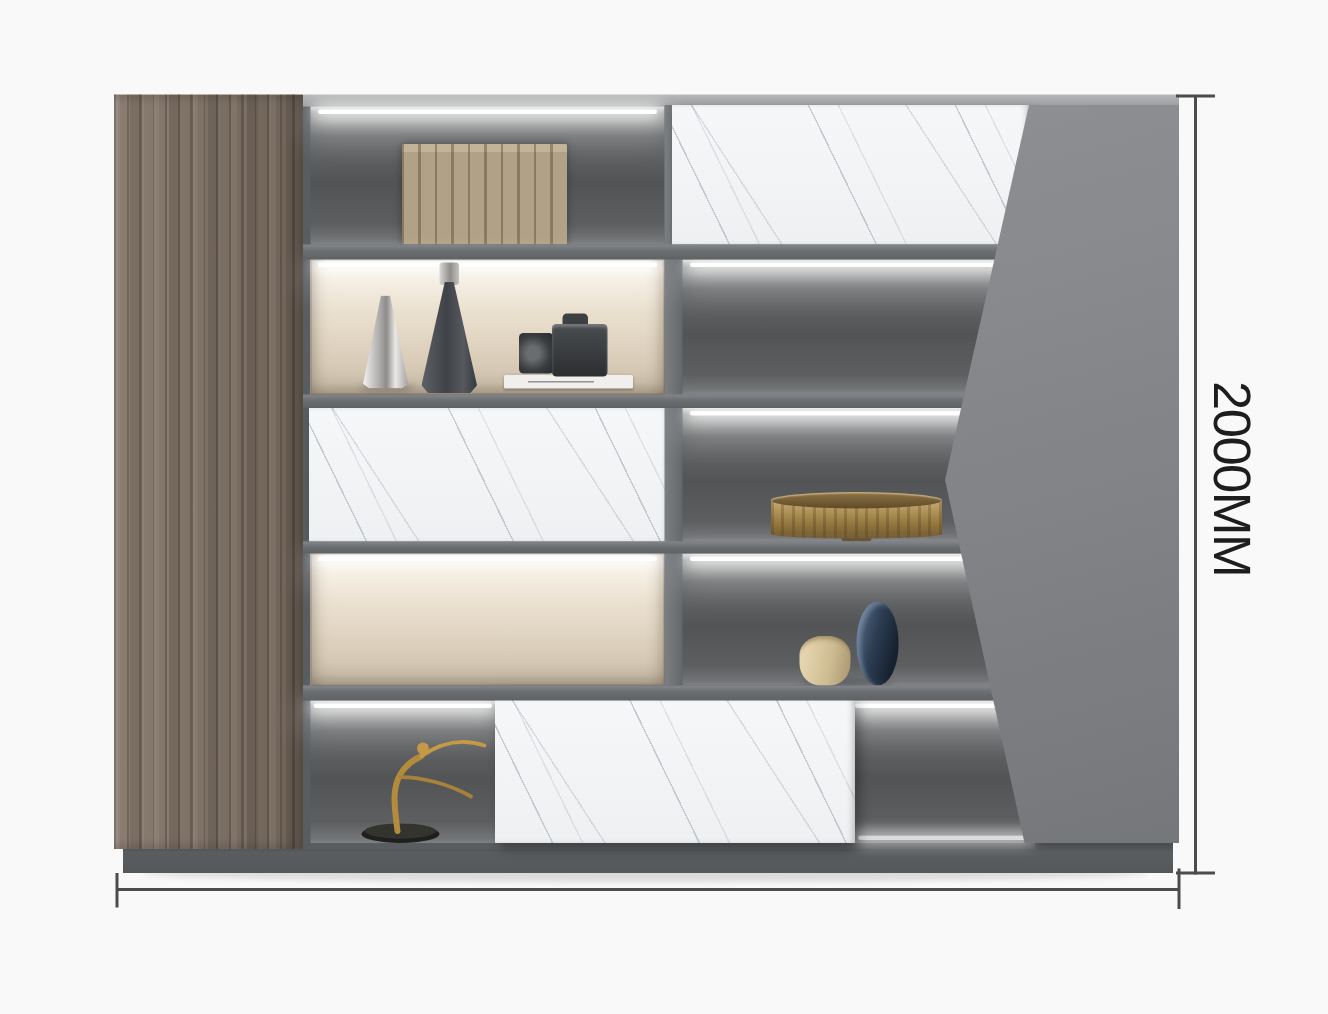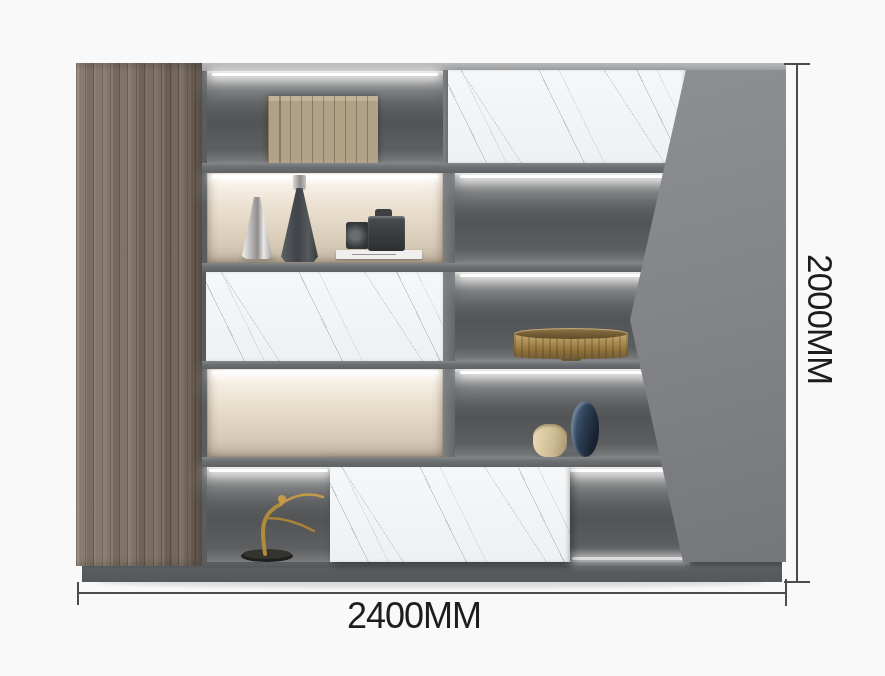--- a/index.html
+++ b/index.html
@@ -168,15 +168,14 @@
               filter:drop-shadow(-3px 2px 3px rgba(0,0,0,.25));"></div>
 
   <div class="abs dim" style="left:796px;top:64px;width:2px;height:519px;"></div>
   <div class="abs dim" style="left:784px;top:63px;width:26px;height:2px;"></div>
   <div class="abs dim" style="left:784px;top:581px;width:26px;height:2px;"></div>
   <div class="abs dim-label vertical" style="left:803px;top:254px;">2000MM</div>
 
   <div class="abs dim" style="left:78px;top:592px;width:708px;height:2px;"></div>
   <div class="abs dim" style="left:77px;top:582px;width:2px;height:23px;"></div>
   <div class="abs dim" style="left:785px;top:579px;width:2px;height:27px;"></div>
-  <div class="abs dim-label" style="left:347px;top:598px;">2400MM</div>
 
 </div>
 
 </body></html>

